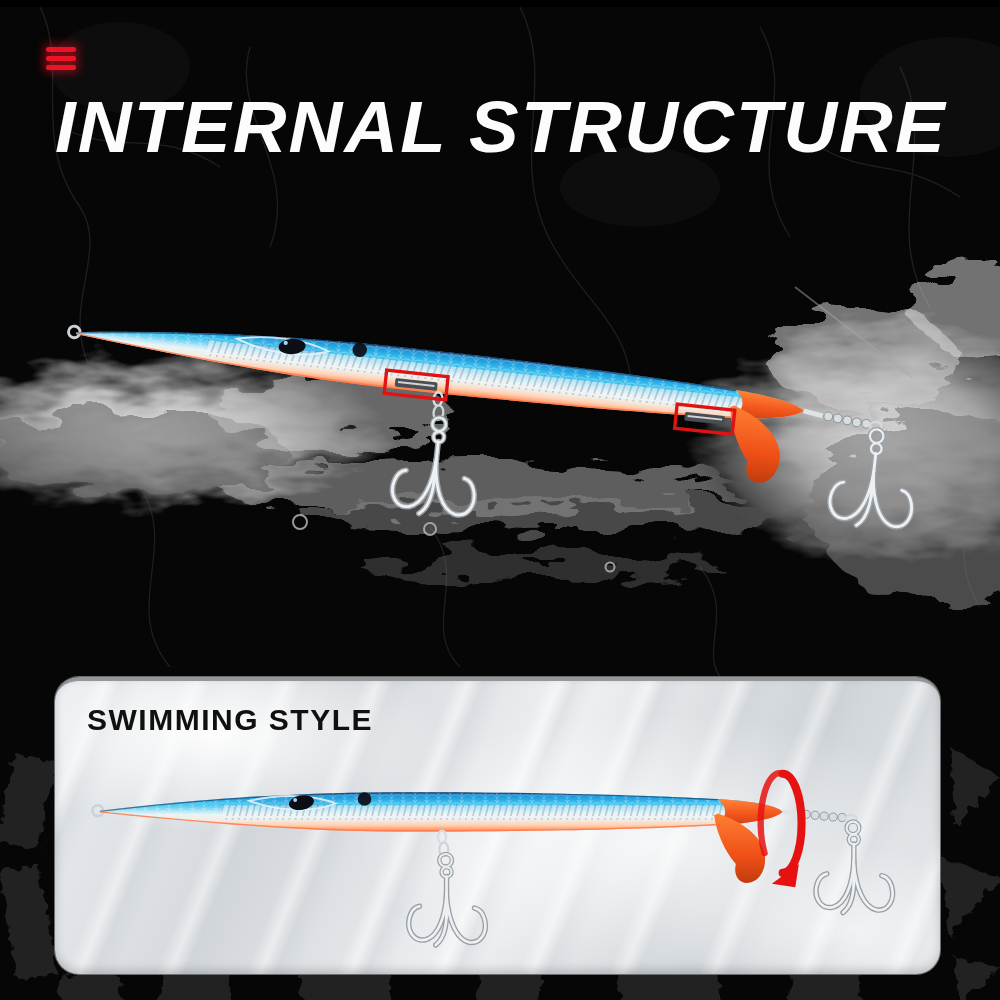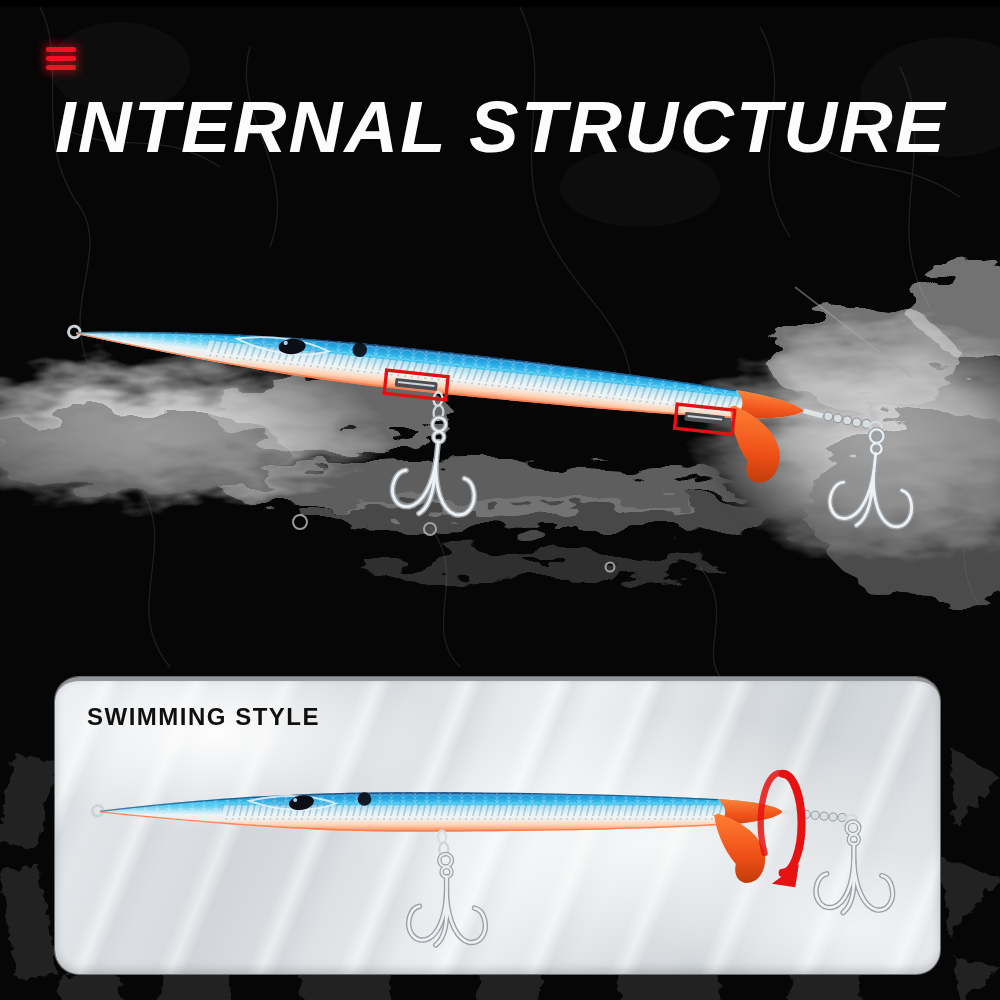--- a/index.html
+++ b/index.html
@@ -26,21 +26,21 @@
   .swim-panel{position:absolute;left:55px;top:670px;width:885px;height:297px;
       border-radius:24px;border-top:4px solid #94979a;box-sizing:border-box;
       box-shadow:inset 0 -4px 10px rgba(0,0,0,.18), 0 0 0 1px #6b6e71;
       background:
         radial-gradient(ellipse 320px 140px at 18% 18%, rgba(255,255,255,.95), rgba(255,255,255,0) 70%),
         radial-gradient(ellipse 420px 180px at 68% 55%, rgba(255,255,255,.75), rgba(255,255,255,0) 72%),
         radial-gradient(ellipse 260px 120px at 90% 85%, rgba(255,255,255,.6), rgba(255,255,255,0) 70%),
         repeating-linear-gradient(112deg, rgba(255,255,255,0) 0 34px, rgba(255,255,255,.45) 48px, rgba(200,205,210,.35) 62px, rgba(255,255,255,0) 84px),
         linear-gradient(115deg,#e9ecef 0%,#d4d8dc 28%,#eef0f2 52%,#cfd4d8 76%,#e4e7ea 100%);
       overflow:hidden;}
-  .panel-title{position:absolute;left:32px;top:22px;font-size:24px;font-weight:bold;
+  .panel-title{position:absolute;left:32px;top:22px;font-size:30px;font-weight:bold;
                color:#101010;letter-spacing:1.5px;white-space:nowrap;}
   .lure-panel{position:absolute;left:32px;top:78px;width:820px;height:208px;}
 
   
   .hw-dark{fill:none;stroke:#9aa0a5;stroke-width:6;stroke-linecap:round;}
   .hw-light{fill:none;stroke:#eef1f3;stroke-width:3;stroke-linecap:round;}
   .hwf-dark{fill:none;stroke:#9aa0a5;stroke-width:5;}
   .hwf-light{fill:none;stroke:#e8edf0;stroke-width:2.4;}
 </style>
 </head>

